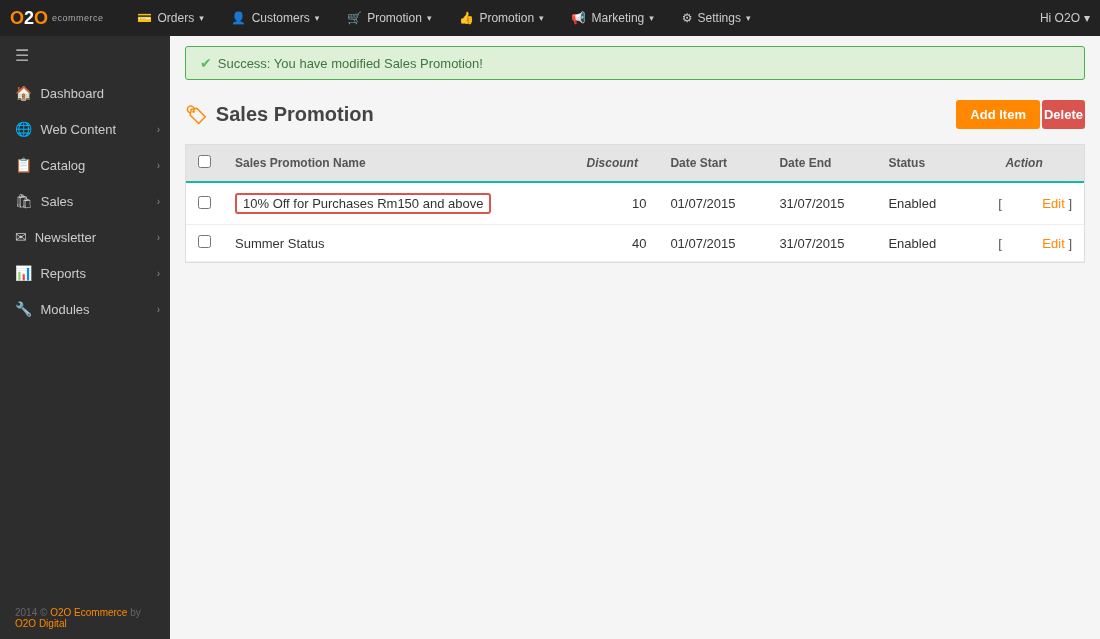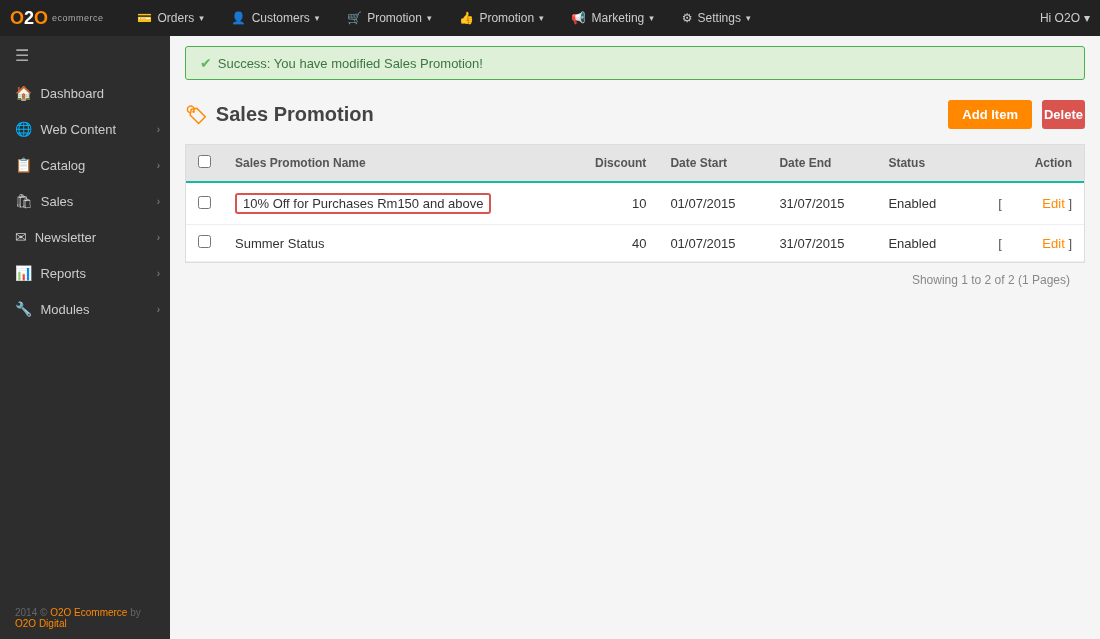--- a/index.html
+++ b/index.html
@@ -146,21 +146,21 @@
       font-size: 20px;
       font-weight: bold;
       color: #444;
     }
     .page-title-icon {
       color: #f80;
       font-size: 18px;
     }
     .header-buttons {
       display: flex;
-      gap: 10px;
+      gap: 2px;
     }
     .btn-add {
       background: #f80;
       color: #fff;
       border: none;
       padding: 7px 14px;
       border-radius: 3px;
       cursor: pointer;
       font-size: 13px;
       font-weight: bold;
@@ -189,21 +189,21 @@
       background: #e5e5e5;
       border-bottom: 2px solid #14b8a6;
     }
     thead th {
       padding: 10px 12px;
       text-align: left;
       font-size: 12px;
       font-weight: bold;
       color: #555;
     }
-    thead th.right { text-align: right; }
+    thead th.right { text-align: center; font-style: italic; }
     tbody tr {
       border-bottom: 1px solid #eee;
     }
     tbody td {
       padding: 10px 12px;
       font-size: 13px;
       color: #333;
     }
     tbody td.right { text-align: right; }
     .checkbox-cell { width: 30px; }
@@ -383,19 +383,16 @@
               <td>31/07/2015</td>
               <td>Enabled</td>
               <td class="action-cell">
                 <span>[ </span><a class="edit-link">Edit</a><span> ]</span>
               </td>
             </tr>
           </tbody>
         </table>
       </div>
 
-      <div class="pagination-info">
-        <span>Showing 1 to 2 of 2 (1 Pages)</span>
-      </div>
 
     </div>
   </main>
 </div>
 
 </body></html>

